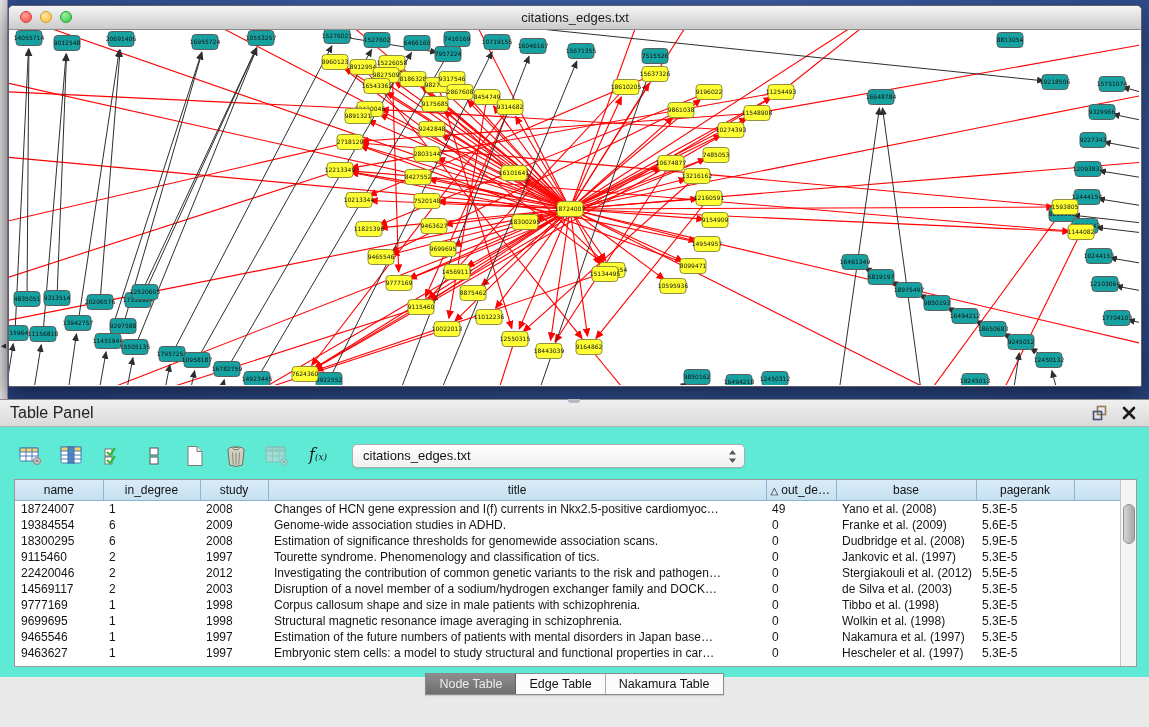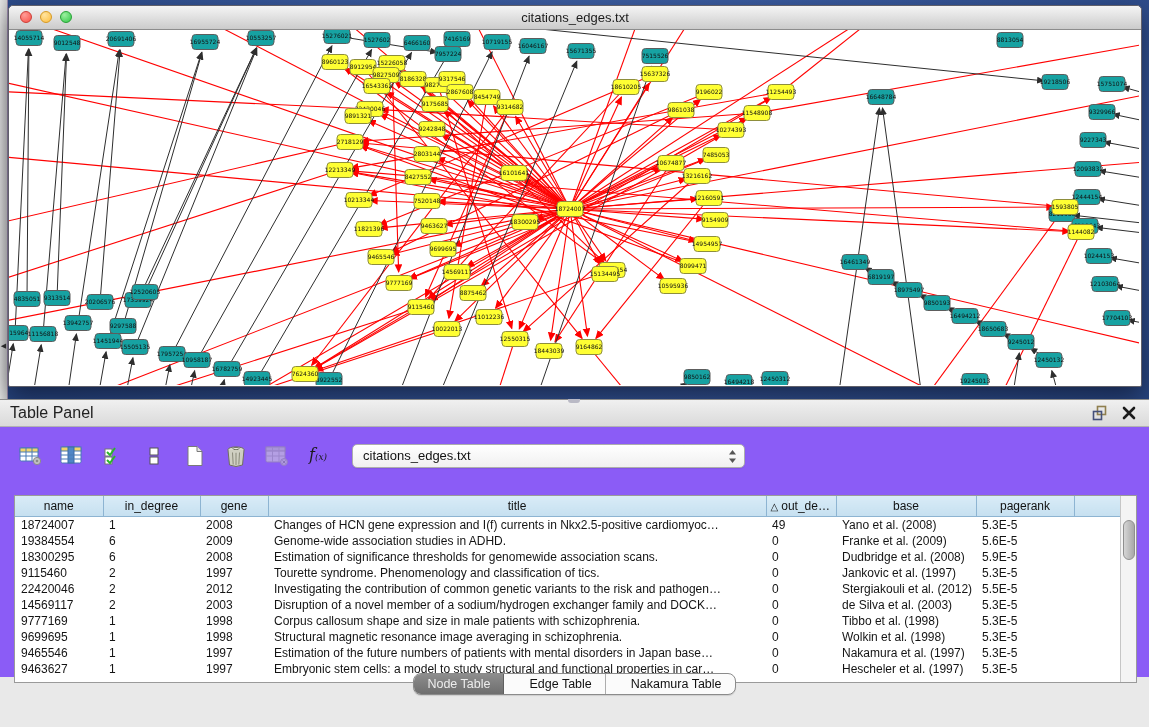--- a/index.html
+++ b/index.html
@@ -30,45 +30,45 @@
 
   
   .tp-header{position:absolute;left:0;top:399px;width:1149px;height:28px;box-sizing:border-box;
     background:linear-gradient(#f0f0f0,#dadada);border-top:1px solid #8a8a8a;border-bottom:1px solid #b2b2b2;}
   .tp-grip{position:absolute;left:568px;top:-1px;width:12px;height:4px;background:#b9b9c5;border-radius:0 0 3px 3px;}
   .tp-title{position:absolute;left:10px;top:0;font-size:16px;line-height:26px;color:#222;}
   .tp-actions{position:absolute;right:12px;top:5px;display:flex;gap:13px;align-items:center;}
   .tp-actions .abtn{width:16px;height:16px;cursor:pointer;}
 
   
-  .tp-body{position:absolute;left:0;top:427px;width:1149px;height:250px;background:#8b5cf6;}
+  .tp-body{position:absolute;left:0;top:427px;width:1149px;height:250px;background:#5eead4;}
   .toolbar{position:absolute;left:18px;top:10px;height:38px;display:flex;align-items:center;gap:15px;}
   .tbtn{width:26px;height:26px;display:flex;align-items:center;justify-content:center;cursor:pointer;border-radius:3px;}
   .fx{font-family:"DejaVu Serif",serif;font-style:italic;font-size:16px;color:#1a1a1a;line-height:20px;}
   .fx small{font-size:9px;font-style:italic;}
   .combo{margin-left:6px;width:393px;height:24px;box-sizing:border-box;border:1px solid #adadad;border-radius:5px;
     background:linear-gradient(#ffffff,#f0f0f0);position:relative;cursor:pointer;box-shadow:0 1px 1px rgba(0,0,0,.08);}
   .combo-text{font-size:13px;line-height:22px;color:#111;padding-left:10px;}
   .combo-arrows{position:absolute;right:7px;top:4px;}
 
-  .table-wrap{position:absolute;left:14px;top:68px;width:1123px;height:188px;box-sizing:border-box;
+  .table-wrap{position:absolute;left:14px;top:52px;width:1123px;height:188px;box-sizing:border-box;
     background:#fff;border:1px solid #9a9a9a;}
   table.grid{border-collapse:collapse;table-layout:fixed;width:1106px;font-size:12px;}
   table.grid th{height:20px;background:linear-gradient(#d9ebf7,#c6e0f0);border-right:1px solid #8db4d2;
     border-bottom:1px solid #8db4d2;font-weight:normal;font-size:12px;color:#111;padding:0 4px;overflow:hidden;white-space:nowrap;}
   table.grid th.filler{background:linear-gradient(#d9ebf7,#c6e0f0);}
   table.grid td{height:16px;line-height:16px;padding:0 6px;white-space:nowrap;overflow:hidden;color:#141414;}
   .sort-tri{font-size:10px;margin-right:3px;}
   .vscroll{position:absolute;right:0;top:0;width:15px;height:186px;background:#f4f4f4;border-left:1px solid #c6c6c6;}
   .vthumb{position:absolute;left:2px;top:24px;width:10px;height:38px;border:1px solid #8f8f8f;border-radius:6px;
     background:linear-gradient(90deg,#d6d6d6,#a8a8a8);cursor:grab;}
 
   .tabs{position:absolute;left:0;top:246px;width:100%;display:flex;justify-content:center;}
-  .seg{display:flex;border:1px solid #8b8b8b;border-radius:8px;overflow:hidden;height:20px;background:#fbfbfb;
-    box-shadow:0 1px 1px rgba(0,0,0,.12);gap:12px;}
+  .seg{display:flex;border:1px solid #8b8b8b;border-radius:0;overflow:hidden;height:20px;background:#fbfbfb;
+    box-shadow:0 1px 1px rgba(0,0,0,.12);}
   .seg-item{padding:0 13px;font-size:12.5px;line-height:20px;color:#111;border-right:1px solid #adadad;cursor:pointer;}
   .seg-item:last-child{border-right:none;}
   .seg-item.active{background:linear-gradient(#8d8d8d,#6e6e6e);color:#ededed;border-right-color:#5f5f5f;}
 
   
   .statusbar{position:absolute;left:0;top:700px;width:1149px;height:27px;box-sizing:border-box;
     background:linear-gradient(#fbfbfb,#d6d6d6);border-top:1px solid #a2a2a2;}
   .mem-label{position:absolute;right:38px;top:7px;font-size:11px;color:#222;}
   .mem-dot{position:absolute;right:16px;top:6px;width:13px;height:13px;border-radius:50%;
     background:radial-gradient(circle at 35% 30%,#96ef96,#2eb92e);border:1px solid #2a8f2a;box-sizing:border-box;}
@@ -817,21 +817,21 @@
             <col style="width:498px">
           <col style="width:70px">
             <col style="width:140px">
             <col style="width:98px">
             <col style="width:47px">
         </colgroup>
         <thead>
           <tr>
             <th>name</th>
             <th>in_degree</th>
-            <th>gene</th>
+            <th>study</th>
             <th>title</th>
             <th style="text-align:left;">
               <span class="sort-tri">△</span><span>out_de…</span>
             </th>
             <th>base</th>
             <th>pagerank</th>
             <th class="filler"></th>
           </tr>
         </thead>
         <tbody>

